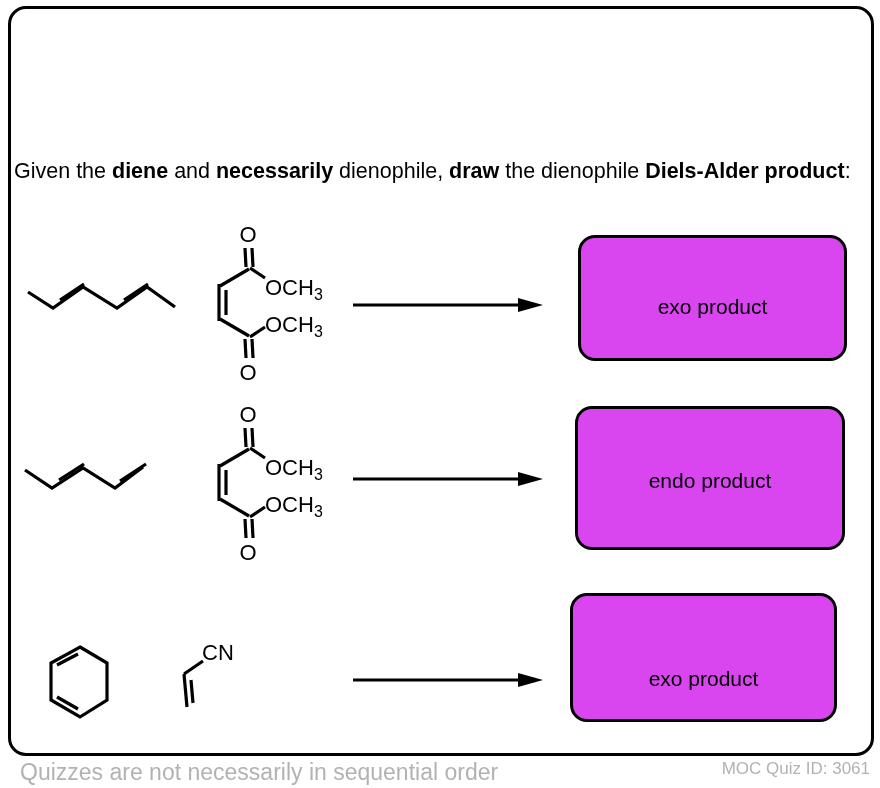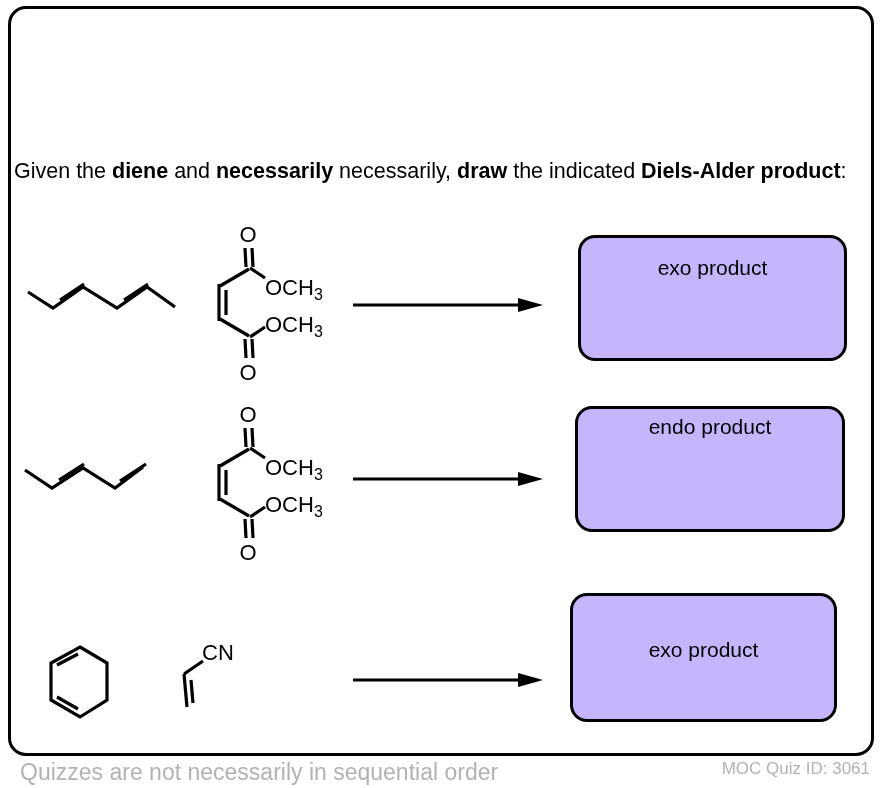--- a/index.html
+++ b/index.html
@@ -25,43 +25,43 @@
   }
   .quiz-title .b{font-weight:bold;}
   
   svg{display:block;}
   svg .stroke{stroke:#000;stroke-width:3.2;fill:none;stroke-linejoin:miter;stroke-linecap:butt;}
   svg text.atom{font-family:"Liberation Sans",sans-serif;font-size:22px;fill:#000;}
   svg tspan.sub{font-size:16px;}
   
   .product-box{
     border:3.2px solid #000;border-radius:17px;
-    background:#c4b5fd;
-    display:flex;align-items:flex-start;justify-content:center;
+    background:#d946ef;
+    display:flex;align-items:center;justify-content:center;
     font-size:21px;color:#000;
   }
   .box-1{left:578px;top:235px;width:269px;height:126px;padding-top:18px;box-sizing:content-box;}
-  .box-2{left:575px;top:406px;width:270px;height:126px;padding-top:6px;}
+  .box-2{left:575px;top:406px;width:270px;height:144px;padding-top:6px;}
   .box-3{left:570px;top:593px;width:267px;height:129px;padding-top:42px;}
   .box-1,.box-2,.box-3{box-sizing:border-box;}
   
   .footer-left{
     left:20px;top:759px;font-size:23px;color:#b2b2b2;
   }
   .footer-right{
     right:10px;top:759px;font-size:17px;color:#b2b2b2;
   }
 </style>
 </head>
 <body>
 
 <div class="abs quiz-border"></div>
 
 <div class="abs quiz-title">
-  <span>Given the </span><span class="b">diene</span><span> and </span><span class="b">necessarily</span><span> necessarily, </span><span class="b">draw</span><span> the indicated </span><span class="b">Diels-Alder product</span><span>:</span>
+  <span>Given the </span><span class="b">diene</span><span> and </span><span class="b">necessarily</span><span> dienophile, </span><span class="b">draw</span><span> the dienophile </span><span class="b">Diels-Alder product</span><span>:</span>
 </div>
 
 <div>
 
   <svg class="abs" style="left:20px;top:280px;" width="165" height="36" viewBox="0 0 165 36">
     <g class="stroke">
       <polyline points="8,12 33,28 63,7 97,28 127,7 155,27"></polyline>
       <path d="M40,20 L64,4"></path>
       <path d="M104,20 L128,4"></path>
     </g>

